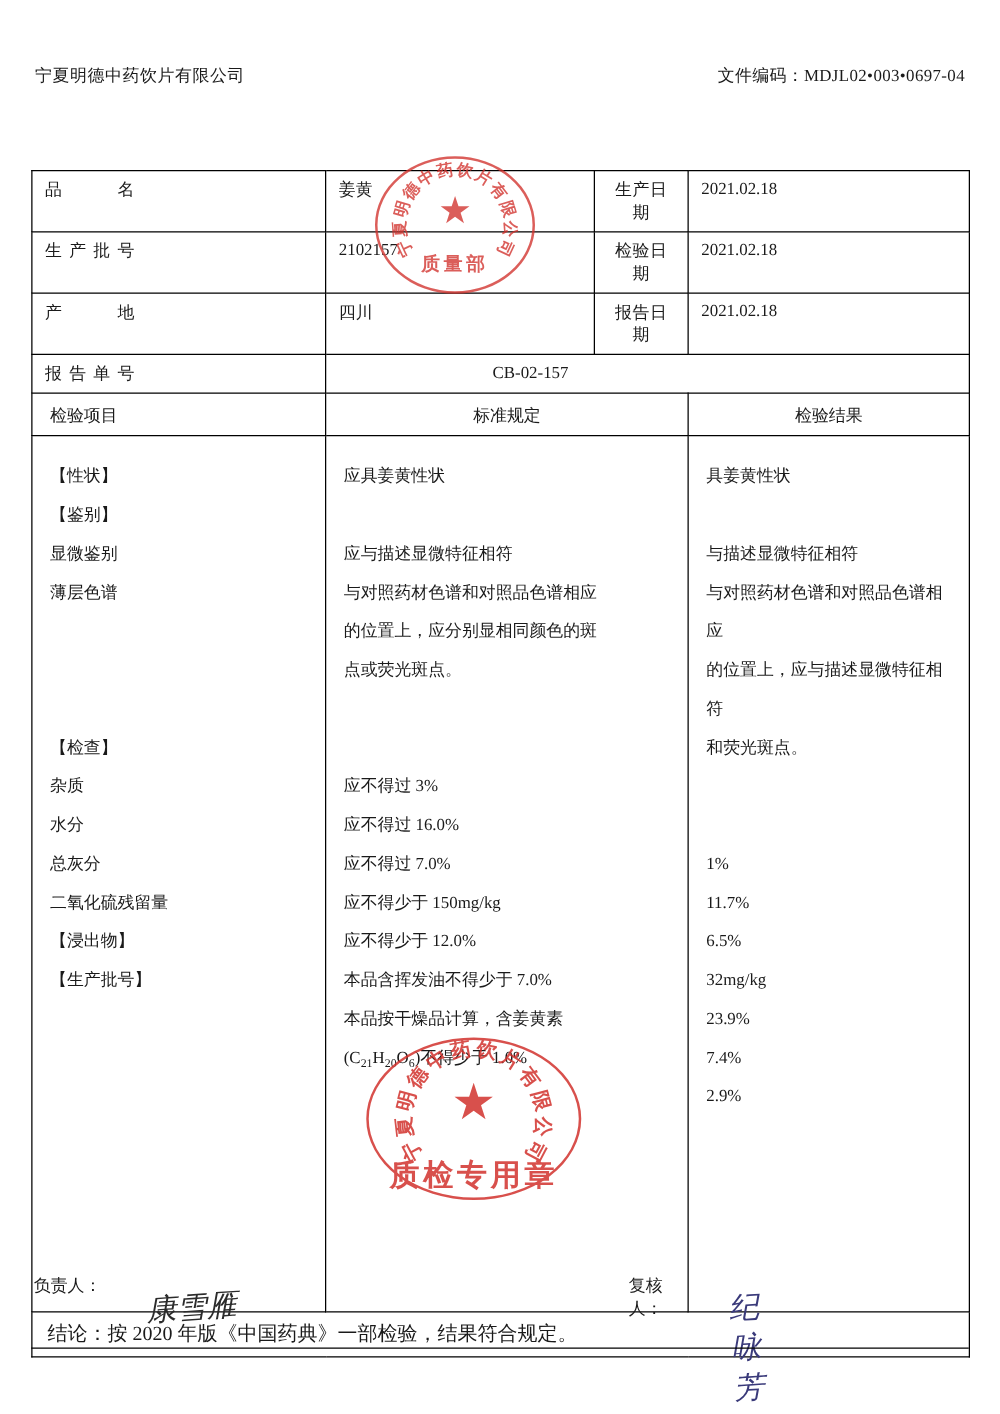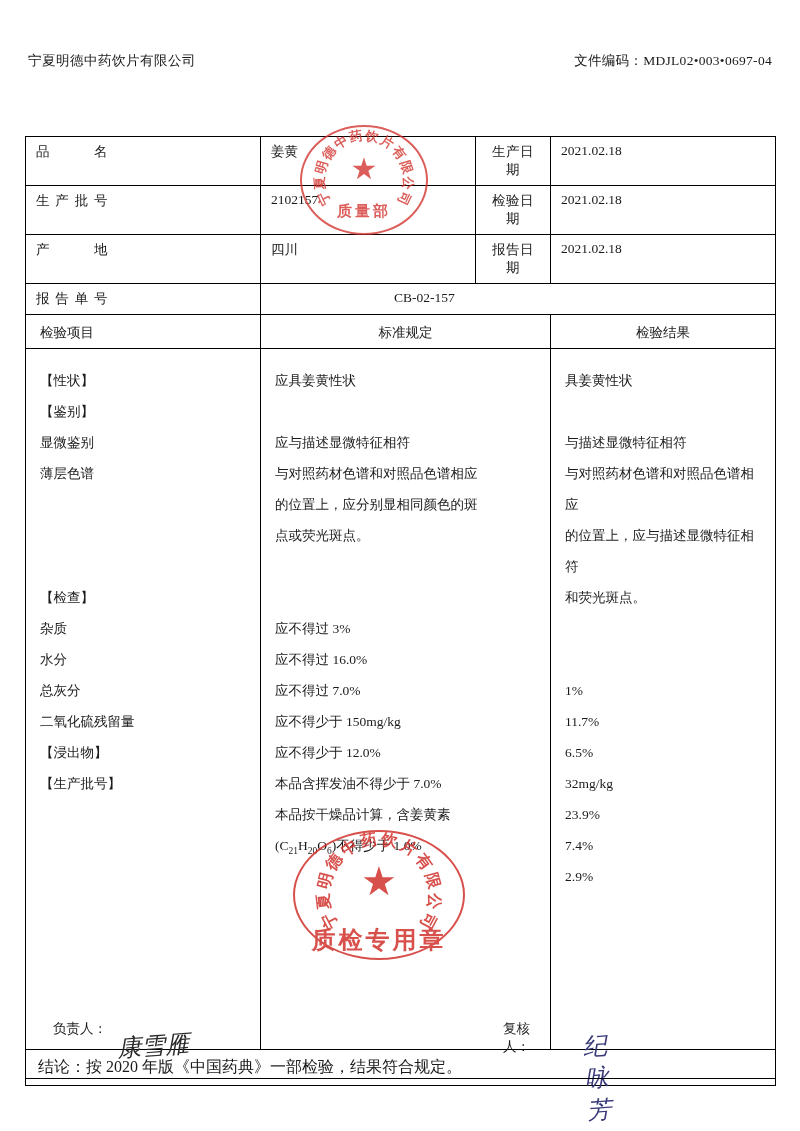--- a/index.html
+++ b/index.html
@@ -129,21 +129,21 @@
     height: 62px;
     display: flex;
   }
   .sigblock {
     position: relative;
     flex: 1;
     font-size: 13.5px;
   }
   .siglabel {
     position: absolute;
-    left: 28px;
+    left: 2px;
     top: 4px;
   }
   .sigblock:nth-child(2) .siglabel { left: 228px; }
   .sigblock:nth-child(3) .siglabel { left: 440px; }
   .signature {
     position: absolute;
     top: 14px;
     font-family: "Liberation Serif", "DejaVu Serif", serif;
     font-size: 24px;
     color: #2b2b2b;

